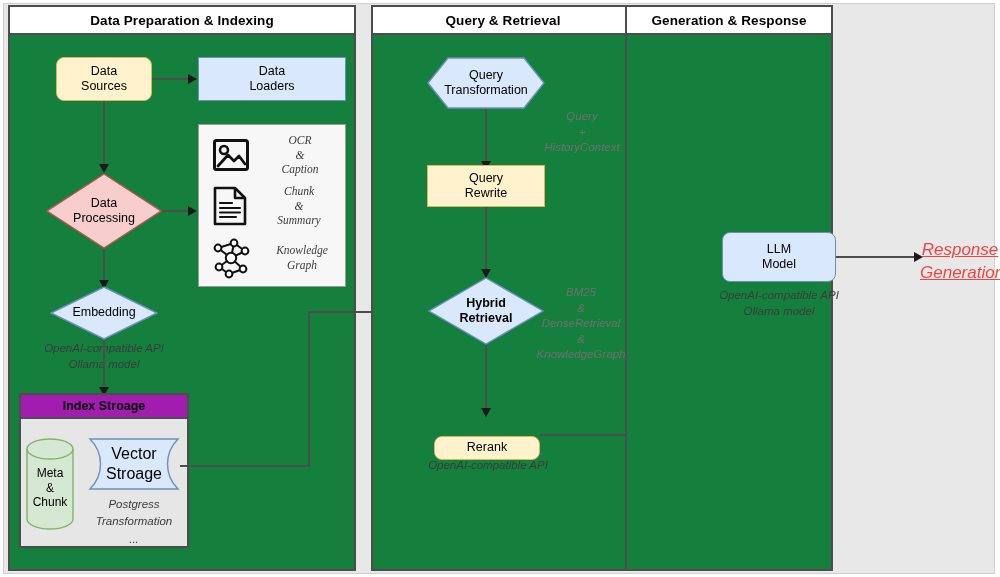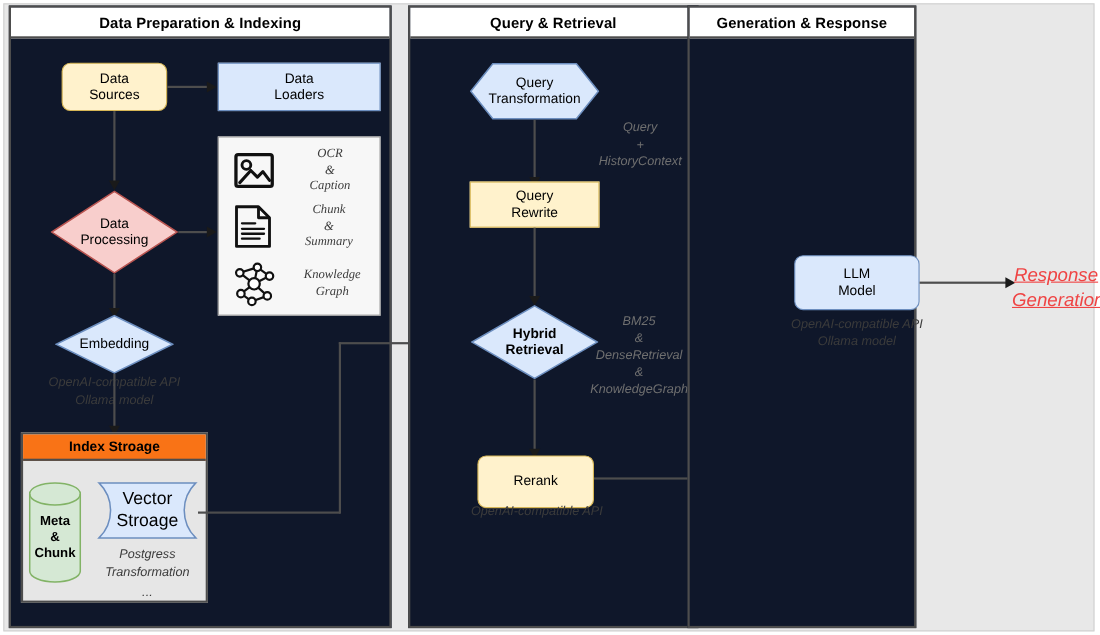--- a/index.html
+++ b/index.html
@@ -16,21 +16,21 @@
   
   .outer-canvas{
     position:absolute;left:3px;top:3px;width:992px;height:571px;
     background:#e8e8e8;
     border:1px solid #d0d0d0;
     box-sizing:border-box;
   }
   
   .panel{
     position:absolute;
-    background:#0f172a;
+    background:#15803d;
     border:2px solid #4d4d4d;
     box-sizing:border-box;
   }
   .panel-title{
     position:absolute;left:0;right:0;top:0;height:28px;
     background:#ffffff;
     border-bottom:2px solid #4d4d4d;
     box-sizing:border-box;
     display:flex;align-items:center;justify-content:center;
     font-size:13.5px;font-weight:bold;color:#000;
@@ -110,21 +110,21 @@
     box-sizing:border-box;
   }
   .subbox-dark{
     position:absolute;
     background:#e6e6e6;
     border:2px solid #4d4d4d;
     box-sizing:border-box;
   }
   .subbox-title{
     position:absolute;left:0;right:0;top:0;height:24px;
-    background:#f97316;border-bottom:2px solid #4d4d4d;
+    background:#a21caf;border-bottom:2px solid #4d4d4d;
     box-sizing:border-box;
     display:flex;align-items:center;justify-content:center;
     font-size:12.5px;font-weight:bold;color:#000;
   }
   .icon-row{
     position:absolute;display:flex;align-items:center;gap:10px;
   }
   .icon-label{
     font-style:italic;font-size:11.5px;line-height:1.3;color:#3b3b3b;
     text-align:center;white-space:pre-line;font-family:Liberation Serif, serif;
@@ -246,21 +246,21 @@
   <div class="subbox-dark" style="left:19px;top:393px;width:170px;height:155px;">
     <div class="subbox-title">Index Stroage</div>
   </div>
 
   <div style="position:absolute;left:26px;top:438px;width:48px;height:92px;">
     <svg width="48" height="92" viewBox="0 0 48 92" preserveAspectRatio="none" aria-hidden="true">
       <path d="M1,11 a23,10 0 0,1 46,0 V81 a23,10 0 0,1 -46,0 Z" fill="#d5e8d4" stroke="#82b366" stroke-width="1.4"></path>
       <path d="M1,11 a23,10 0 0,0 46,0" fill="none" stroke="#82b366" stroke-width="1.4"></path>
     </svg>
     <div style="position:absolute;inset:0;display:flex;align-items:center;justify-content:center;
-                text-align:center;font-size:12px;line-height:1.22;white-space:pre-line;padding-top:8px;font-weight:bold;">Meta
+                text-align:center;font-size:12px;line-height:1.22;white-space:pre-line;padding-top:8px;">Meta
 &amp;
 Chunk</div>
   </div>
 
   <div style="position:absolute;left:88px;top:435px;width:92px;height:58px;">
     <svg width="92" height="58" viewBox="0 0 92 58" preserveAspectRatio="none" aria-hidden="true">
       <path d="M2,4 H90 C76,18 76,40 90,54 H2 C16,40 16,18 2,4 Z" fill="#dae8fc" stroke="#6c8ebf" stroke-width="1.4"></path>
     </svg>
     <div style="position:absolute;inset:0;display:flex;align-items:center;justify-content:center;
                 text-align:center;font-size:16px;line-height:1.22;white-space:pre-line;">Vector
@@ -312,21 +312,21 @@
 
   <div class="caption grey" style="left:527px;top:285px;width:108px;">BM25
 &amp;
 DenseRetrieval
 &amp;
 KnowledgeGraph</div>
 
   <div class="ln lnv" style="left:485px;top:345px;height:65px;"></div>
   <div class="arrow arrow-d" style="left:481px;top:408px;"></div>
 
-  <div class="node rounded fill-yellow" style="left:434px;top:414px;width:106px;height:48px;">Rerank</div>
+  <div class="node rounded fill-yellow" style="left:434px;top:436px;width:106px;height:24px;">Rerank</div>
 
   <div class="caption" style="left:420px;top:458px;width:136px;">OpenAI-compatible API</div>
 
   <div class="ln lnh" style="left:540px;top:434px;width:110px;"></div>
   <div class="ln lnv" style="left:648px;top:253px;height:182px;"></div>
   <div class="ln lnh" style="left:648px;top:253px;width:68px;"></div>
   <div class="arrow arrow-r" style="left:714px;top:249px;"></div>
 
   <div class="panel" id="panel-gen">
     <div class="panel-title">Generation &amp; Response</div>

